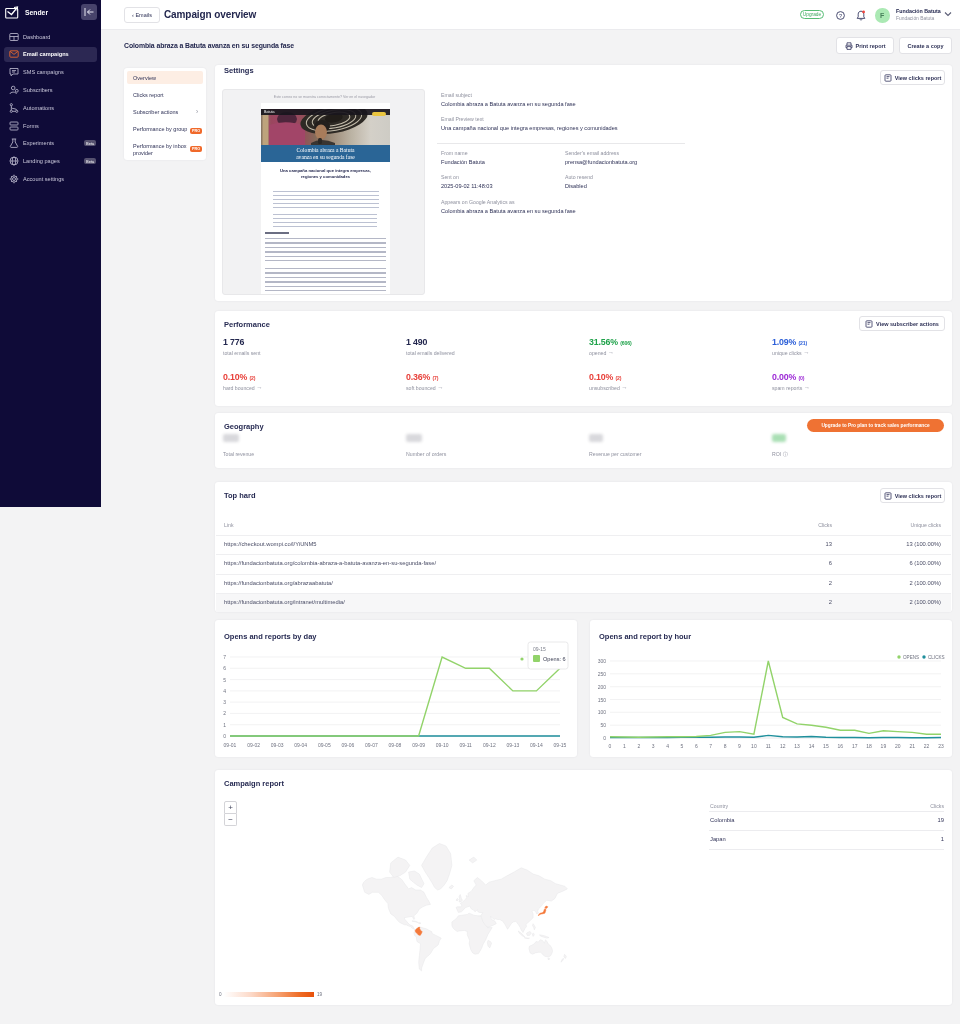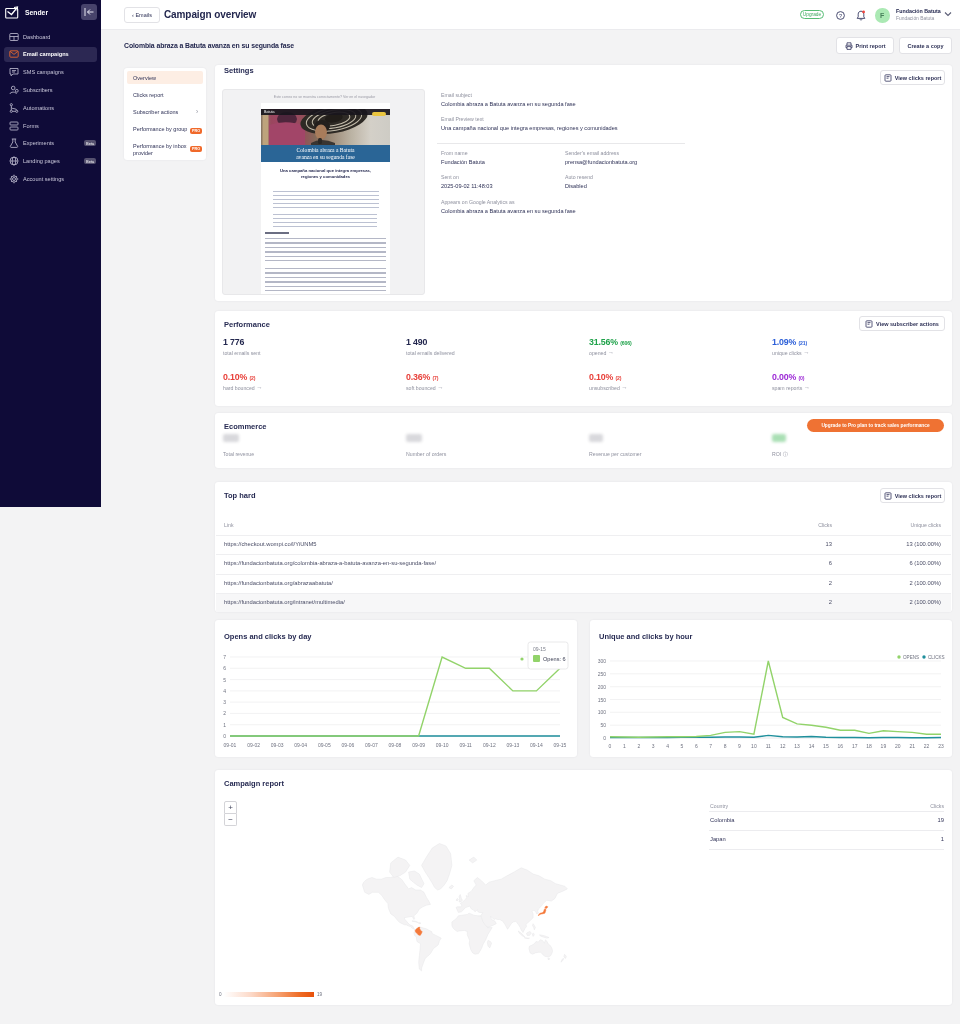--- a/index.html
+++ b/index.html
@@ -203,21 +203,21 @@
 <div class="abs" style="left:223px;top:372px;font-size:8.8px;font-weight:bold;letter-spacing:-0.15px;color:#e8403a;">0.10% <span style="font-size:5.2px;">(2)</span></div>
 <div class="abs lbl" style="left:223px;top:385px;">hard bounced <span class="arrow" style="font-size:6.2px;line-height:5px;display:inline-block;transform:translateY(-1.2px);">→</span></div>
 <div class="abs" style="left:406px;top:372px;font-size:8.8px;font-weight:bold;letter-spacing:-0.15px;color:#e8403a;">0.36% <span style="font-size:5.2px;">(7)</span></div>
 <div class="abs lbl" style="left:406px;top:385px;">soft bounced <span class="arrow" style="font-size:6.2px;line-height:5px;display:inline-block;transform:translateY(-1.2px);">→</span></div>
 <div class="abs" style="left:589px;top:372px;font-size:8.8px;font-weight:bold;letter-spacing:-0.15px;color:#e8403a;">0.10% <span style="font-size:5.2px;">(2)</span></div>
 <div class="abs lbl" style="left:589px;top:385px;">unsubscribed <span class="arrow" style="font-size:6.2px;line-height:5px;display:inline-block;transform:translateY(-1.2px);">→</span></div>
 <div class="abs" style="left:772px;top:372px;font-size:8.8px;font-weight:bold;letter-spacing:-0.15px;color:#9d2bd6;">0.00% <span style="font-size:5.2px;">(0)</span></div>
 <div class="abs lbl" style="left:772px;top:385px;">spam reports <span class="arrow" style="font-size:6.2px;line-height:5px;display:inline-block;transform:translateY(-1.2px);">→</span></div>
 
 <div class="card" style="left:215px;top:413px;width:737px;height:55px;">
-  <div class="ctitle abs" style="left:9px;top:9px;">Ecommerce</div>
+  <div class="ctitle abs" style="left:9px;top:9px;">Geography</div>
   <div class="abs" style="left:592px;top:6px;width:137px;height:13px;background:#ef7233;border-radius:7px;color:#fff;font-size:4.8px;font-weight:bold;display:flex;align-items:center;justify-content:center;">Upgrade to Pro plan to track sales performance</div>
 </div>
 <div class="abs" style="left:223px;top:434px;width:16px;height:7.5px;background:#d8d8dc;border-radius:2px;filter:blur(1.5px);"></div>
 <div class="abs" style="left:406px;top:434px;width:16px;height:7.5px;background:#d8d8dc;border-radius:2px;filter:blur(1.5px);"></div>
 <div class="abs" style="left:589px;top:434px;width:14px;height:7.5px;background:#d8d8dc;border-radius:2px;filter:blur(1.5px);"></div>
 <div class="abs" style="left:772px;top:434px;width:14px;height:7.5px;background:#a9dfb4;border-radius:2px;filter:blur(1.5px);"></div>
 <div class="abs lbl" style="left:223px;top:451px;">Total revenue</div>
 <div class="abs lbl" style="left:406px;top:451px;">Number of orders</div>
 <div class="abs lbl" style="left:589px;top:451px;">Revenue per customer</div>
 <div class="abs lbl" style="left:772px;top:451px;">ROI ⓘ</div>
@@ -245,21 +245,21 @@
 <div class="abs" style="left:216px;top:573.5px;width:735px;height:19px;border-top:1px solid #efeff1;"></div>
 <div class="abs" style="left:224px;top:579.5px;font-size:5.8px;color:#4a4d66;">https://fundacionbatuta.org/abrazaabatuta/</div>
 <div class="abs" style="left:790px;top:579.5px;width:42px;text-align:right;font-size:5.8px;color:#4a4d66;">2</div>
 <div class="abs" style="left:860px;top:579.5px;width:81px;text-align:right;font-size:5.8px;color:#4a4d66;">2 (100.00%)</div>
 <div class="abs" style="left:216px;top:593.0px;width:735px;height:19px;background:#f7f7f8;border-top:1px solid #efeff1;"></div>
 <div class="abs" style="left:224px;top:599.0px;font-size:5.8px;color:#4a4d66;">https://fundacionbatuta.org/intranet/multimedia/</div>
 <div class="abs" style="left:790px;top:599.0px;width:42px;text-align:right;font-size:5.8px;color:#4a4d66;">2</div>
 <div class="abs" style="left:860px;top:599.0px;width:81px;text-align:right;font-size:5.8px;color:#4a4d66;">2 (100.00%)</div>
 
 <div class="card" style="left:215px;top:620px;width:362px;height:137px;">
-  <div class="ctitle abs" style="left:9px;top:12px;">Opens and clicks by day</div>
+  <div class="ctitle abs" style="left:9px;top:12px;">Opens and reports by day</div>
   <div class="abs" style="left:0;top:0;"><svg width="362" height="137" viewBox="0 0 362 137" font-family="Liberation Sans, sans-serif">
 <line x1="15" x2="345" y1="104.7" y2="104.7" stroke="#ededee" stroke-width="0.7"></line>
         <line x1="15" x2="345" y1="93.4" y2="93.4" stroke="#ededee" stroke-width="0.7"></line>
         <line x1="15" x2="345" y1="82.1" y2="82.1" stroke="#ededee" stroke-width="0.7"></line>
         <line x1="15" x2="345" y1="70.9" y2="70.9" stroke="#ededee" stroke-width="0.7"></line>
         <line x1="15" x2="345" y1="59.6" y2="59.6" stroke="#ededee" stroke-width="0.7"></line>
         <line x1="15" x2="345" y1="48.3" y2="48.3" stroke="#ededee" stroke-width="0.7"></line>
         <line x1="15" x2="345" y1="37.0" y2="37.0" stroke="#ededee" stroke-width="0.7"></line>
         <line x1="15" x2="345" y1="116" y2="116" stroke="#e2e2e4" stroke-width="0.8"></line>
 <text x="11" y="118.0" text-anchor="end" font-size="5" fill="#6f7280">0</text>
@@ -290,21 +290,21 @@
 <circle cx="307" cy="39" r="1.6" fill="#92d36a"></circle>
 <g>
           <rect x="313" y="22" width="40" height="27" rx="2.5" fill="#fff" stroke="#e3e3e5" stroke-width="0.8"></rect>
 <text x="318" y="31" font-size="5" fill="#7b7e8a">09-15</text>
 <rect x="318" y="35" width="7" height="7" rx="1" fill="#92d36a"></rect>
 <text x="328" y="41" font-size="5.6" fill="#3a3d52">Opens: 6</text>
         </g>
 </svg></div>
 </div>
 <div class="card" style="left:590px;top:620px;width:362px;height:137px;">
-  <div class="ctitle abs" style="left:9px;top:12px;">Unique and clicks by hour</div>
+  <div class="ctitle abs" style="left:9px;top:12px;">Opens and report by hour</div>
   <div class="abs" style="left:0;top:0;"><svg width="362" height="137" viewBox="0 0 362 137" font-family="Liberation Sans, sans-serif">
 <line x1="20" x2="351" y1="105.2" y2="105.2" stroke="#ededee" stroke-width="0.7"></line>
         <line x1="20" x2="351" y1="92.3" y2="92.3" stroke="#ededee" stroke-width="0.7"></line>
         <line x1="20" x2="351" y1="79.5" y2="79.5" stroke="#ededee" stroke-width="0.7"></line>
         <line x1="20" x2="351" y1="66.7" y2="66.7" stroke="#ededee" stroke-width="0.7"></line>
         <line x1="20" x2="351" y1="53.8" y2="53.8" stroke="#ededee" stroke-width="0.7"></line>
         <line x1="20" x2="351" y1="41.0" y2="41.0" stroke="#ededee" stroke-width="0.7"></line>
         <line x1="20" x2="351" y1="118" y2="118" stroke="#e2e2e4" stroke-width="0.8"></line>
 <text x="16" y="120.0" text-anchor="end" font-size="5" fill="#6f7280">0</text>
         <text x="16" y="107.2" text-anchor="end" font-size="5" fill="#6f7280">50</text>

